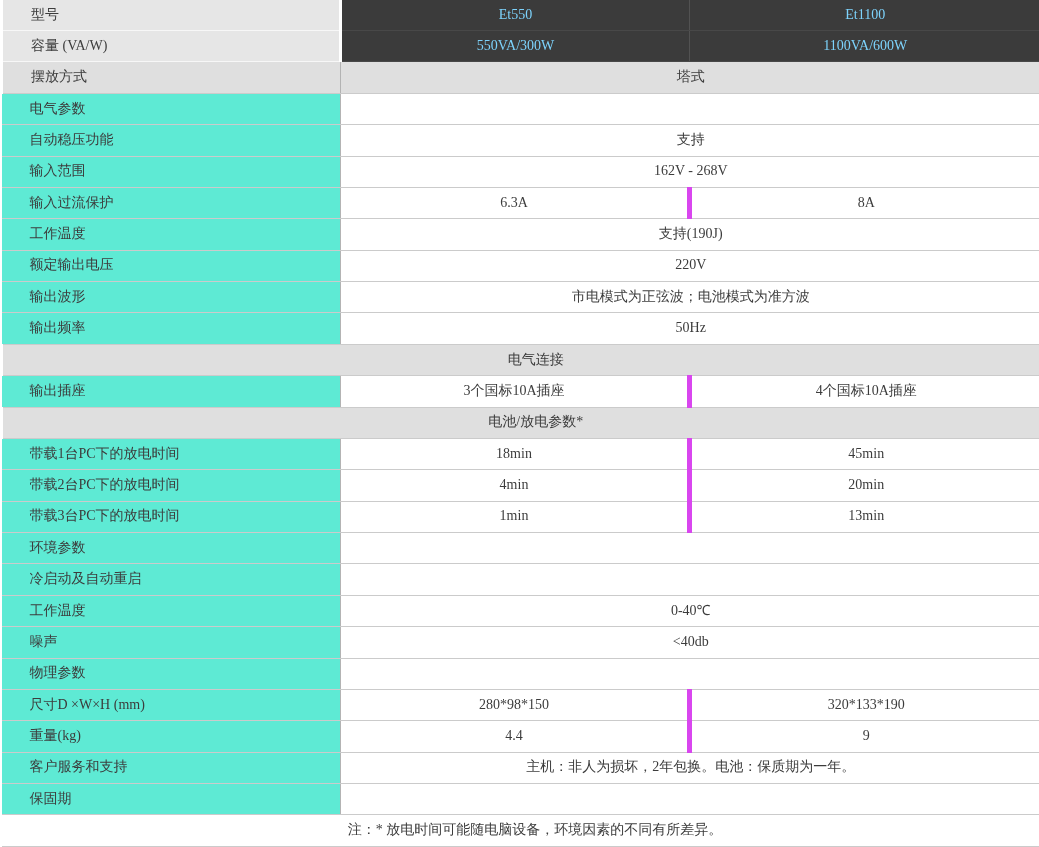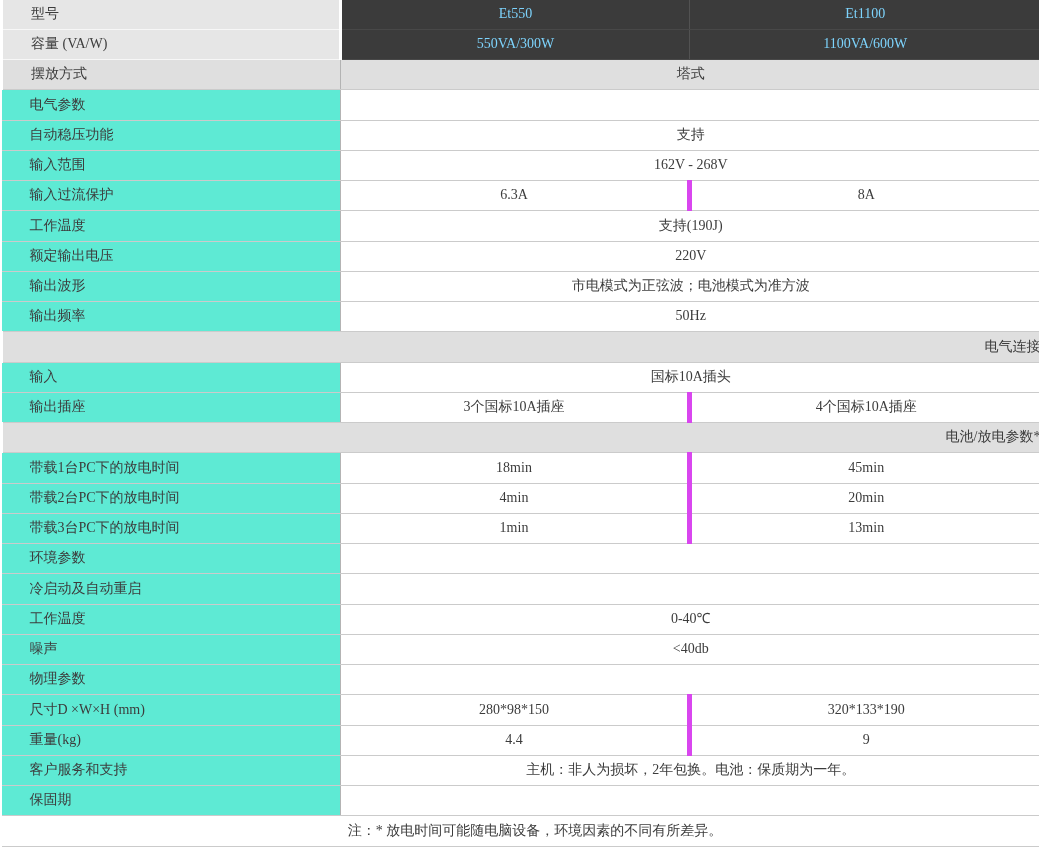--- a/index.html
+++ b/index.html
@@ -61,21 +61,21 @@
   tr.grayspan td.label {
     background: #dfdfdf;
     border-left: 3px solid #ffffff;
   }
   tr.grayspan td.value {
     background: #dfdfdf;
   }
   
   td.sectioncell {
     background: #dfdfdf;
-    text-align: right;
+    text-align: center;
     padding-left: 28px;
     border-left: 3px solid #ffffff;
   }
   
   td.notecell {
     text-align: center;
     padding-left: 28px;
     background: #ffffff;
   }
 </style>
@@ -132,24 +132,20 @@
         <td class="label">输出波形</td>
         <td class="value" colspan="2">市电模式为正弦波；电池模式为准方波</td>
       </tr>
       <tr class="span">
         <td class="label">输出频率</td>
         <td class="value" colspan="2">50Hz</td>
       </tr>
       <tr class="section">
         <td class="sectioncell" colspan="3">电气连接</td>
       </tr>
-      <tr class="span">
-        <td class="label">输入</td>
-        <td class="value" colspan="2">国标10A插头</td>
-      </tr>
       <tr class="two">
         <td class="label">输出插座</td>
         <td class="value mid">3个国标10A插座</td>
         <td class="value">4个国标10A插座</td>
       </tr>
       <tr class="section">
         <td class="sectioncell" colspan="3">电池/放电参数*</td>
       </tr>
       <tr class="two">
         <td class="label">带载1台PC下的放电时间</td>

